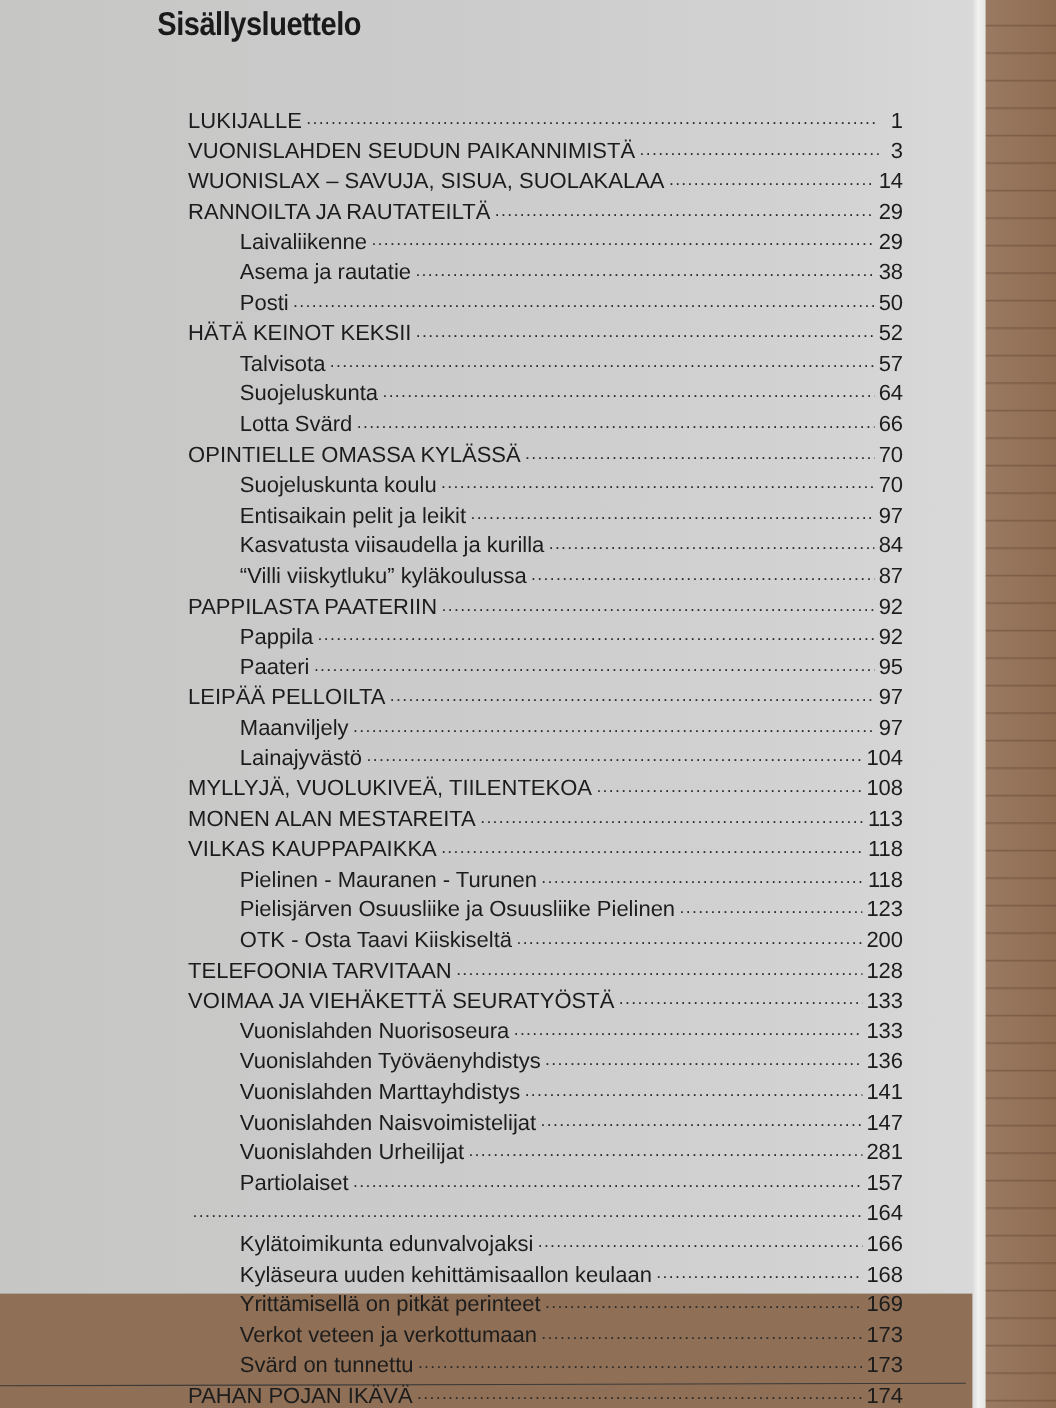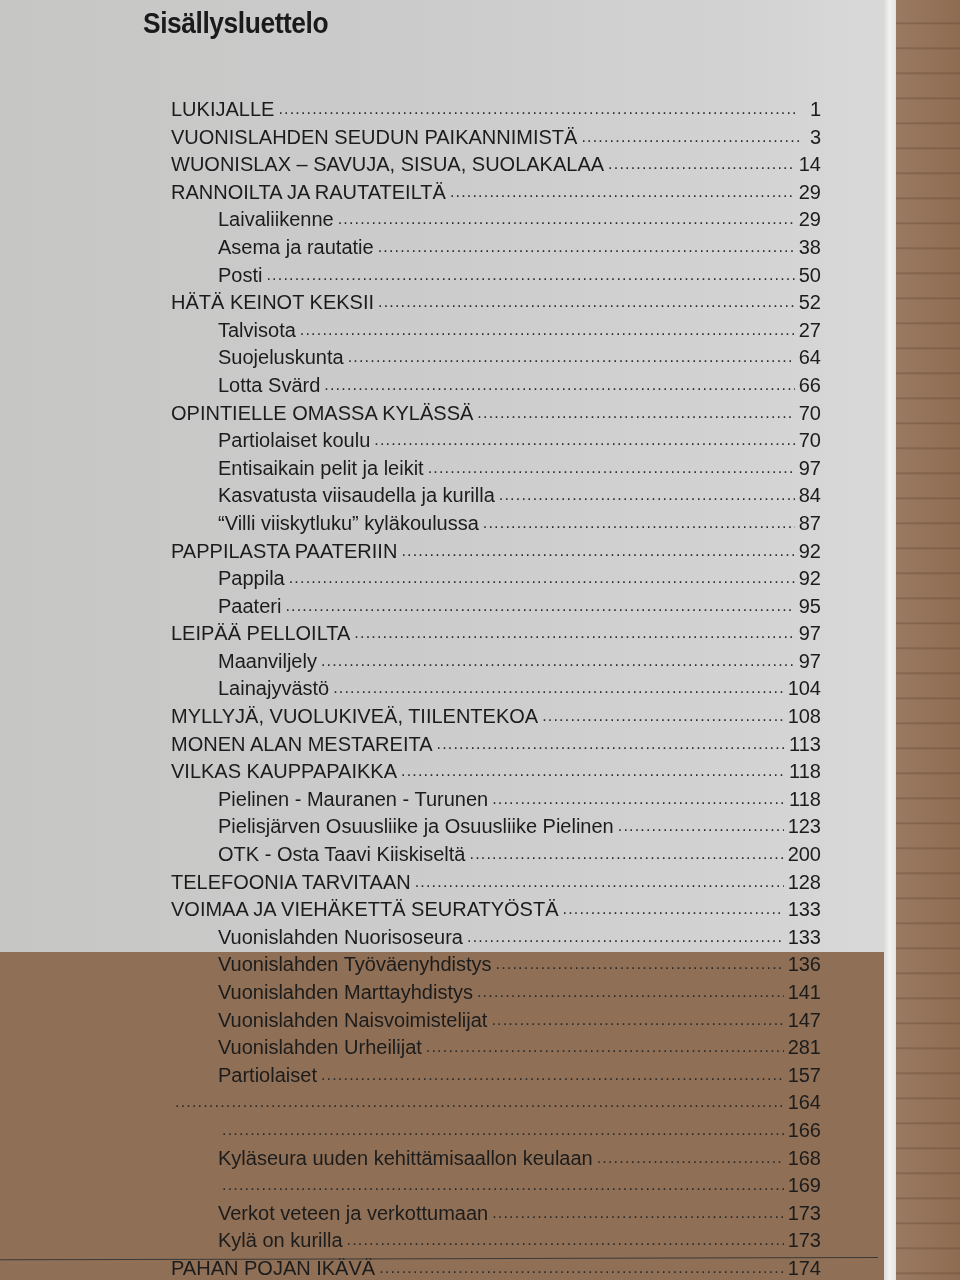--- a/index.html
+++ b/index.html
@@ -22,21 +22,21 @@
       height: 1280px;
       background:
         repeating-linear-gradient(180deg, rgba(90,60,40,0.0) 0px, rgba(90,60,40,0.0) 22px, rgba(80,52,34,0.35) 23px, rgba(90,60,40,0.0) 25px),
         linear-gradient(90deg, #9a7a62 0%, #94735a 50%, #8e6c52 100%);
     }
     .page {
       position: absolute;
       left: 0;
       top: 0;
       width: 890px;
-      height: 952px;
+      height: 1176px;
       background: linear-gradient(90deg, #c6c7c5 0%, #cbcccb 50%, #d2d3d2 85%, #d8d9d8 100%);
     }
     .page-edge {
       position: absolute;
       left: 884px;
       top: 0;
       width: 12px;
       height: 1280px;
       background: linear-gradient(90deg, #d9dad9 0%, #f2f2f1 45%, #e4e4e3 100%);
     }
@@ -152,39 +152,39 @@
     <span class="pg">50</span>
   </li>
       <li class="entry">
     <span class="label">HÄTÄ KEINOT KEKSII</span>
     <span class="dots"></span>
     <span class="pg">52</span>
   </li>
       <li class="entry sub">
     <span class="label">Talvisota</span>
     <span class="dots"></span>
-    <span class="pg">27</span>
+    <span class="pg">57</span>
   </li>
       <li class="entry sub">
     <span class="label">Suojeluskunta</span>
     <span class="dots"></span>
     <span class="pg">64</span>
   </li>
       <li class="entry sub">
     <span class="label">Lotta Svärd</span>
     <span class="dots"></span>
     <span class="pg">66</span>
   </li>
       <li class="entry">
     <span class="label">OPINTIELLE OMASSA KYLÄSSÄ</span>
     <span class="dots"></span>
     <span class="pg">70</span>
   </li>
       <li class="entry sub">
-    <span class="label">Partiolaiset koulu</span>
+    <span class="label">Suojeluskunta koulu</span>
     <span class="dots"></span>
     <span class="pg">70</span>
   </li>
       <li class="entry sub">
     <span class="label">Entisaikain pelit ja leikit</span>
     <span class="dots"></span>
     <span class="pg">97</span>
   </li>
       <li class="entry sub">
     <span class="label">Kasvatusta viisaudella ja kurilla</span>
@@ -294,39 +294,41 @@
       <li class="entry sub">
     <span class="label">Partiolaiset</span>
     <span class="dots"></span>
     <span class="pg">157</span>
   </li>
       <li class="entry">
     <span class="dots"></span>
     <span class="pg">164</span>
   </li>
       <li class="entry sub">
+    <span class="label">Kylätoimikunta edunvalvojaksi</span>
     <span class="dots"></span>
     <span class="pg">166</span>
   </li>
       <li class="entry sub">
     <span class="label">Kyläseura uuden kehittämisaallon keulaan</span>
     <span class="dots"></span>
     <span class="pg">168</span>
   </li>
       <li class="entry sub">
+    <span class="label">Yrittämisellä on pitkät perinteet</span>
     <span class="dots"></span>
     <span class="pg">169</span>
   </li>
       <li class="entry sub">
     <span class="label">Verkot veteen ja verkottumaan</span>
     <span class="dots"></span>
     <span class="pg">173</span>
   </li>
       <li class="entry sub">
-    <span class="label">Kylä on kurilla</span>
+    <span class="label">Svärd on tunnettu</span>
     <span class="dots"></span>
     <span class="pg">173</span>
   </li>
       <li class="entry">
     <span class="label">PAHAN POJAN IKÄVÄ</span>
     <span class="dots"></span>
     <span class="pg">174</span>
   </li>
     </ul>
   <div class="bottom-rule"></div>

